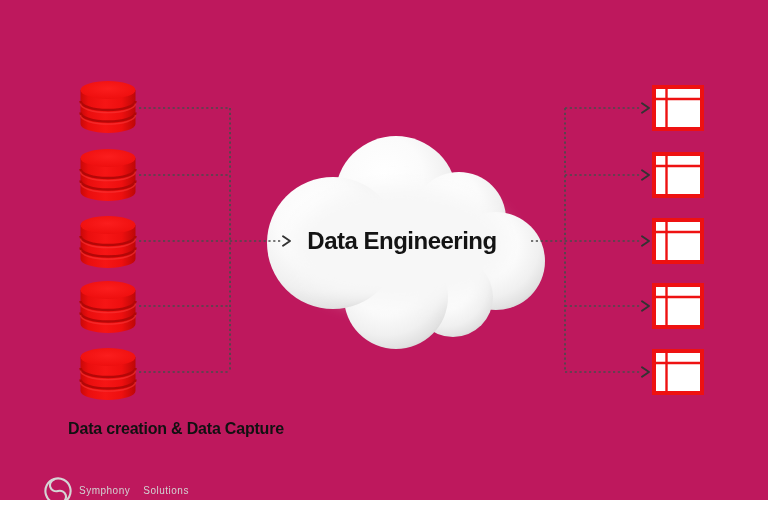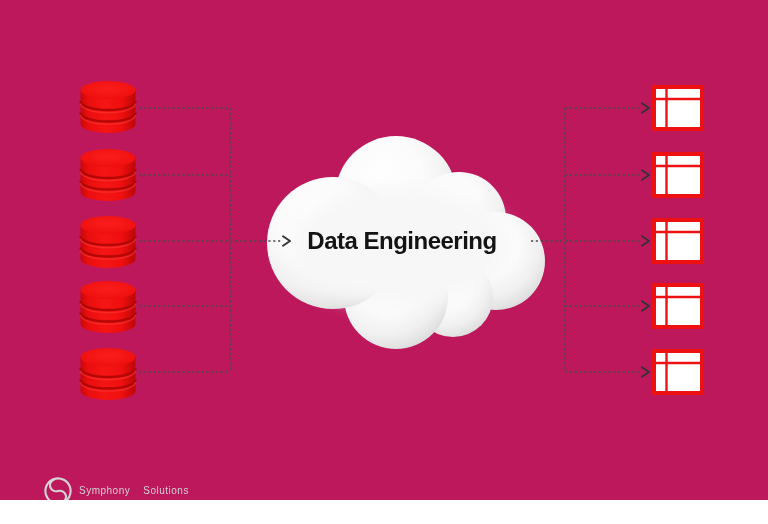--- a/index.html
+++ b/index.html
@@ -150,20 +150,21 @@
     <g>
       <use href="#tbl-icon" x="652" y="85" width="52" height="46"></use>
       <use href="#tbl-icon" x="652" y="152" width="52" height="46"></use>
       <use href="#tbl-icon" x="652" y="218" width="52" height="46"></use>
       <use href="#tbl-icon" x="652" y="283" width="52" height="46"></use>
       <use href="#tbl-icon" x="652" y="349" width="52" height="46"></use>
     </g>
   </svg>
 
   <div class="cloud-label">Data Engineering</div>
+  <div class="caption left">Data creation &amp; Data Capture</div>
 
   <div class="logo">
     <svg width="34" height="34" viewBox="0 0 34 34">
       <g fill="none" stroke="#d5d5d5" stroke-width="2.1" stroke-linecap="round" transform="rotate(-18 17 17)">
         <circle cx="17" cy="17" r="12.6"></circle>
         <path d="M17 4.8 a6.1 6.1 0 1 0 0 12.2 a6.1 6.1 0 1 1 0 12.2"></path>
       </g>
     </svg>
     <div class="logo-text">
       <span class="line1">Symphony</span>

